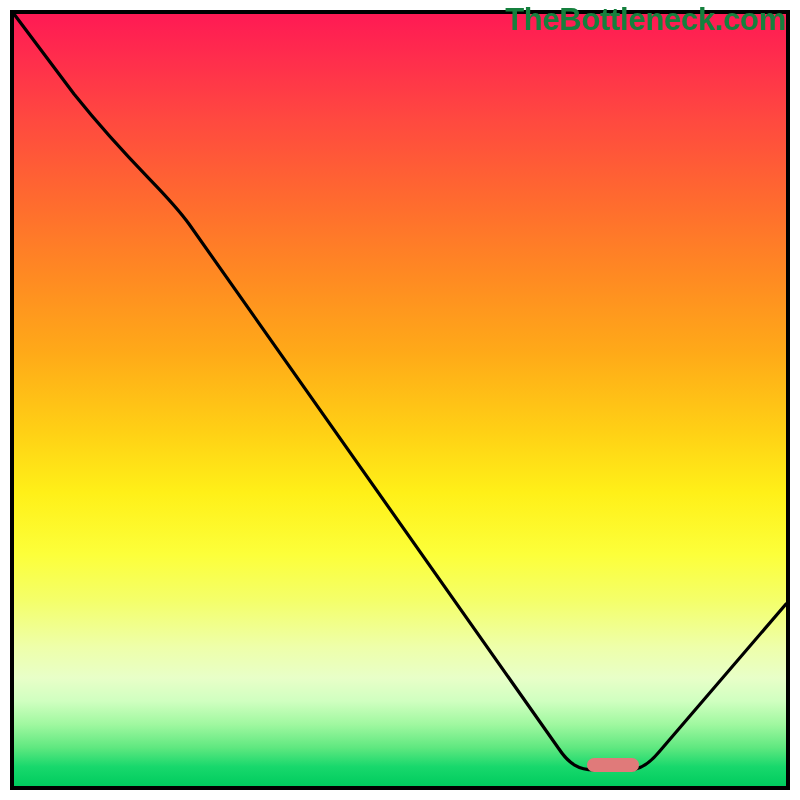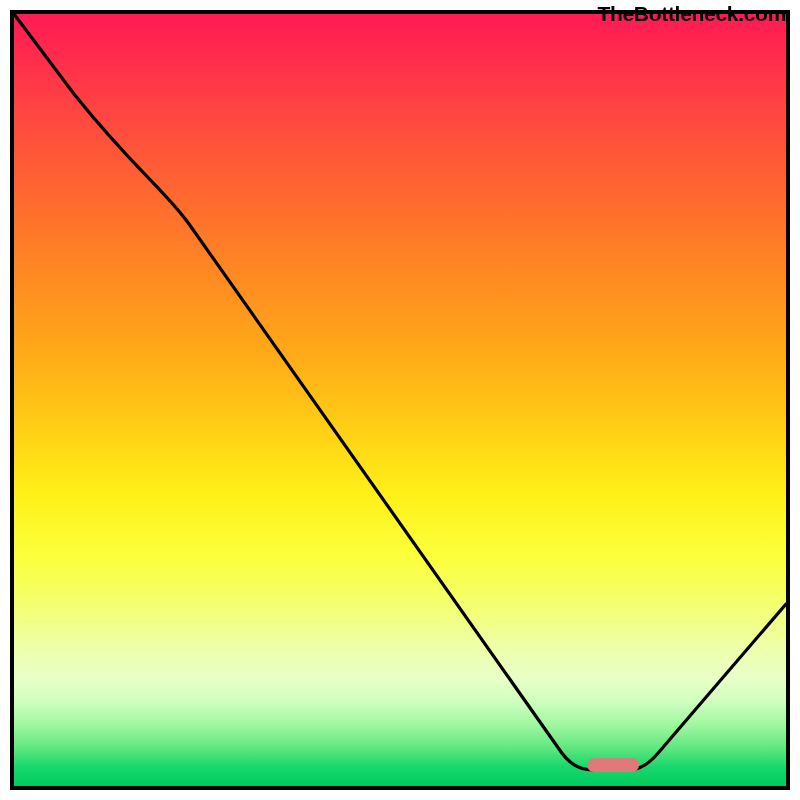--- a/index.html
+++ b/index.html
@@ -40,23 +40,23 @@
       #a0f8a0 92%,
       #60e880 95%,
       #18d86c 97.5%,
       #00cc5e 100%
     );
   }
   .watermark {
     position: absolute;
     top: 2px;
     right: 14px;
-    font-size: 21px;
+    font-size: 31px;
     font-weight: 600;
-    color: #000000;
+    color: #15803d;
     letter-spacing: -0.3px;
     z-index: 5;
   }
   svg.curve {
     position: absolute;
     inset: 0;
     width: 100%;
     height: 100%;
     z-index: 3;
   }

